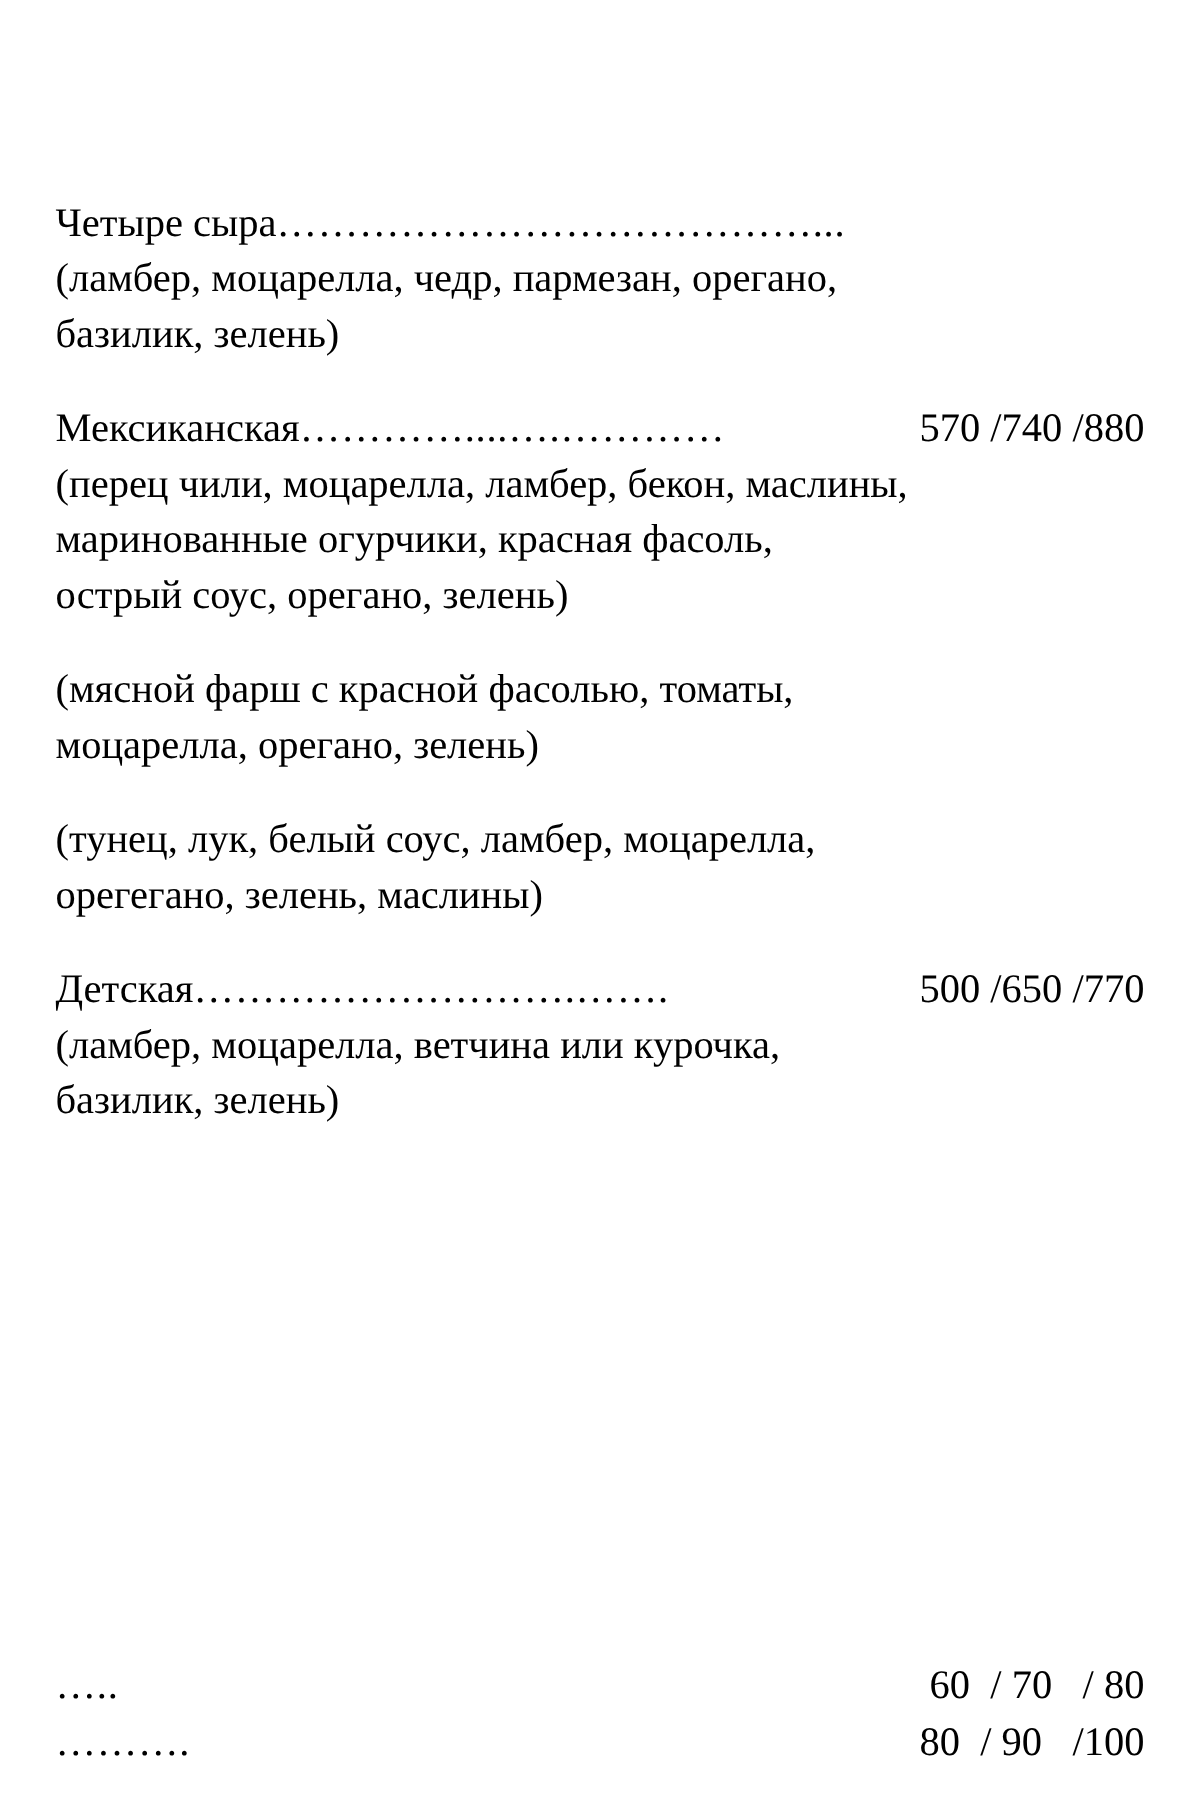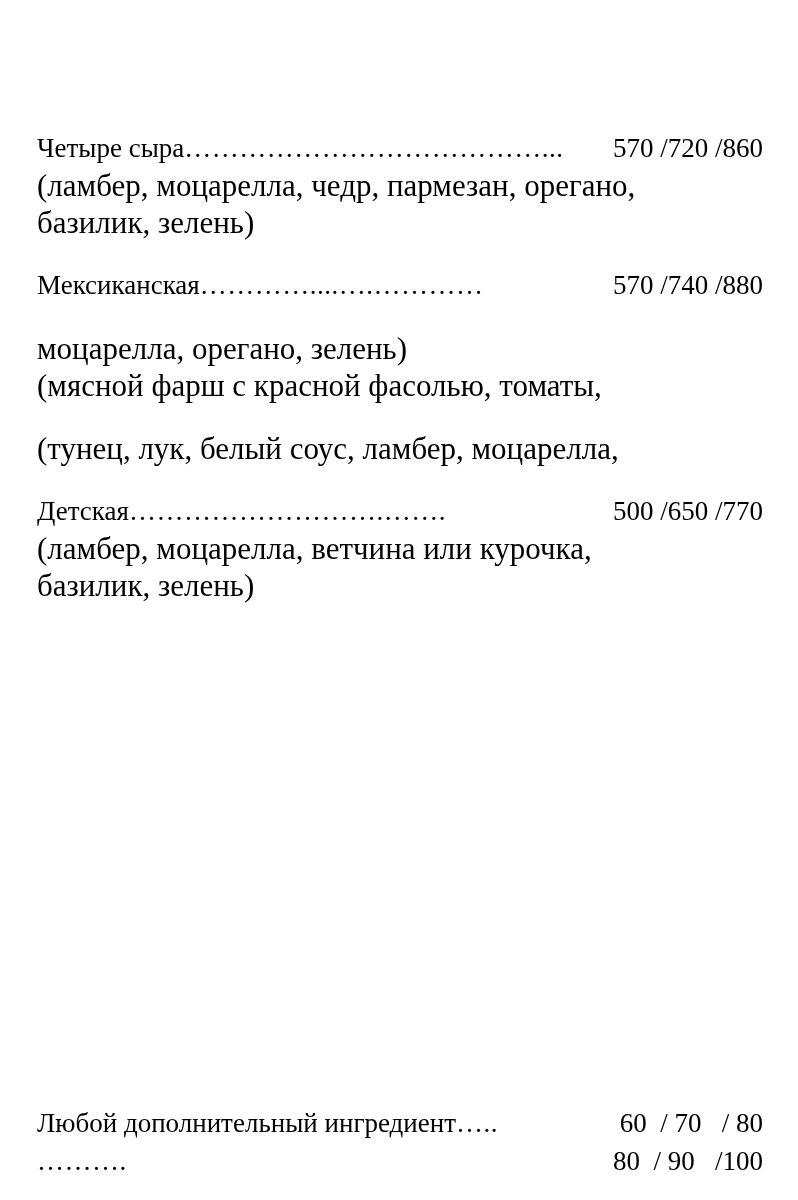--- a/index.html
+++ b/index.html
@@ -43,21 +43,21 @@
     white-space: nowrap;
     letter-spacing: 0.5px;
     font-size: 27px;
     text-align: left;
   }
   .price {
     flex: 0 0 auto;
     white-space: pre;
   }
   .desc {
-    font-size: 31px;
+    font-size: 27px;
     line-height: 37px;
   }
   .desc-line {
     white-space: nowrap;
   }
   .extras {
     position: absolute;
     left: 37px;
     right: 35px;
     bottom: 20px;
@@ -70,67 +70,71 @@
 <body>
 
 <div class="page">
 
   <div class="menu-section">
 
     <div class="item">
       <div class="item-title-line">
         <span class="item-name">Четыре сыра</span>
         <span class="dots">…………………………………...</span>
-        <span class="price">570 /720 /860</span>
       </div>
       <div class="desc">
         <div class="desc-line">(ламбер, моцарелла, чедр, пармезан, орегано,</div>
         <div class="desc-line">базилик, зелень)</div>
       </div>
     </div>
 
     <div class="item">
       <div class="item-title-line">
         <span class="item-name">Мексиканская</span>
         <span class="dots">…………....….…………</span>
         <span class="price">570 /740 /880</span>
       </div>
+      <div class="desc">
+        <div class="desc-line">(перец чили, моцарелла, ламбер, бекон, маслины,</div>
+        <div class="desc-line">маринованные огурчики, красная фасоль,</div>
+        <div class="desc-line">острый соус, орегано, зелень)</div>
+      </div>
     </div>
 
     <div class="item">
       <div class="desc">
+        <div class="desc-line">(мясной фарш с красной фасолью, томаты,</div>
         <div class="desc-line">моцарелла, орегано, зелень)</div>
-        <div class="desc-line">(мясной фарш с красной фасолью, томаты,</div>
       </div>
     </div>
 
 
     <div class="item">
       <div class="desc">
         <div class="desc-line">(тунец, лук, белый соус, ламбер, моцарелла,</div>
+        <div class="desc-line">орегегано, зелень, маслины)</div>
       </div>
     </div>
 
     <div class="item">
       <div class="item-title-line">
         <span class="item-name">Детская</span>
         <span class="dots">……………………….…….</span>
         <span class="price">500 /650 /770</span>
       </div>
       <div class="desc">
         <div class="desc-line">(ламбер, моцарелла, ветчина или курочка,</div>
         <div class="desc-line">базилик, зелень)</div>
       </div>
     </div>
 
   </div>
 
   <div class="extras">
     <div class="item-title-line">
-      <span class="item-name">Любой дополнительный ингредиент</span>
       <span class="dots">…..</span>
       <span class="price">60  / 70   / 80</span>
     </div>
     <div class="item-title-line">
       <span class="dots">……….</span>
       <span class="price">80  / 90   /100</span>
     </div>
   </div>
 
 </div>

